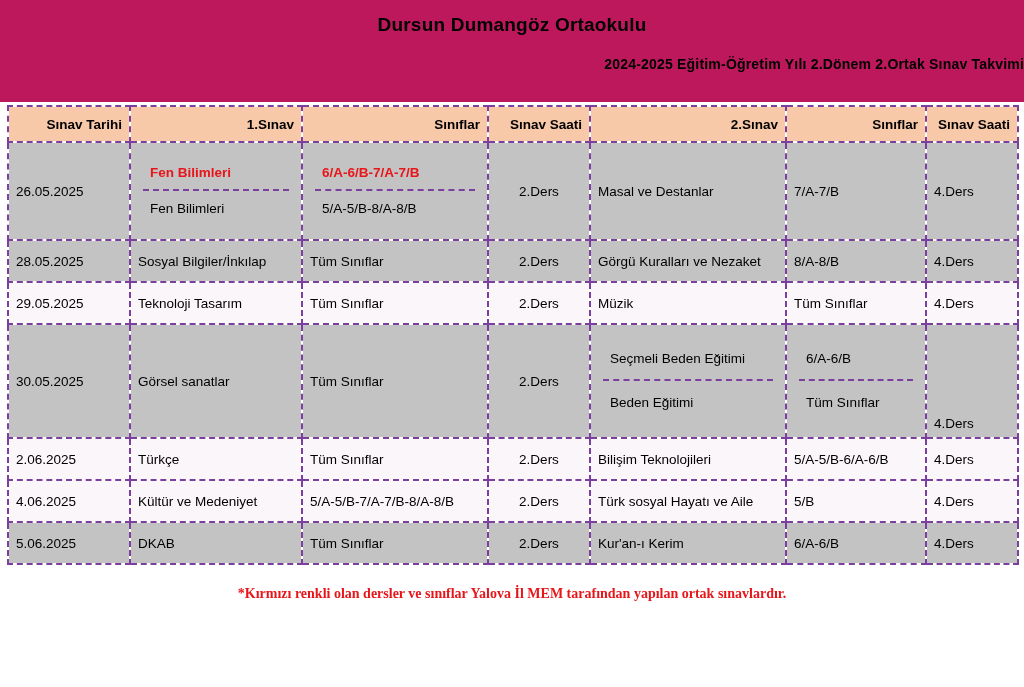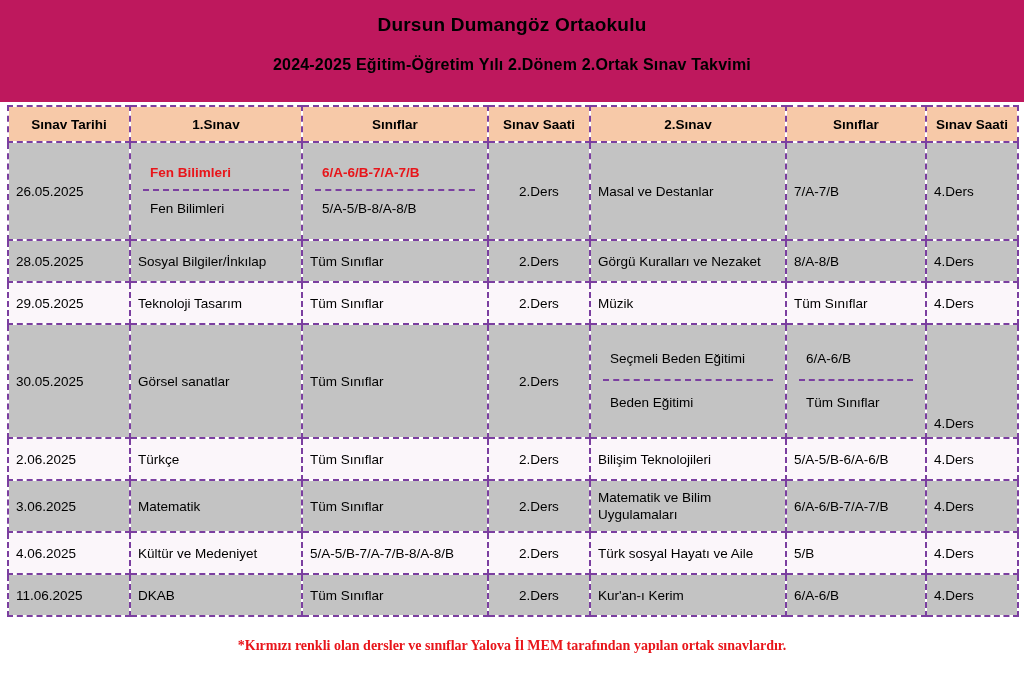--- a/index.html
+++ b/index.html
@@ -31,23 +31,24 @@
   }
   .banner-line1 {
     color: #000000;
     font-size: 19px;
     font-weight: bold;
     letter-spacing: 0.2px;
     margin-bottom: 20px;
   }
   .banner-line2 {
     color: #000000;
-    font-size: 16px;
+    font-size: 14px;
     font-weight: bold;
     letter-spacing: 0.2px;
+    text-align: right;
   }
   
   table.schedule {
     border-collapse: collapse;
     width: 1010px;
     margin: 3px 7px 0 7px;
     table-layout: fixed;
   }
   table.schedule td, table.schedule th {
     border: 2px dashed #7b3fa0;
@@ -55,21 +56,21 @@
     font-size: 13.5px;
     color: #000000;
     vertical-align: middle;
     box-sizing: border-box;
     overflow: hidden;
   }
   thead th {
     background: #f7c9a8;
     font-weight: bold;
     font-size: 13px;
-    text-align: center;
+    text-align: right;
     height: 36px;
     border-top: 2px dashed #7b3fa0;
   }
   .col-date   { width: 122px; }
   .col-ex1    { width: 172px; }
   .col-cls1   { width: 186px; }
   .col-hour1  { width: 102px; }
   .col-ex2    { width: 196px; }
   .col-cls2   { width: 140px; }
   .col-hour2  { width: 92px; }
@@ -192,42 +193,33 @@
       <tr class="row-light">
         <td class="cell-date">2.06.2025</td>
         <td>Türkçe</td>
         <td>Tüm Sınıflar</td>
         <td class="cell-center">2.Ders</td>
         <td>Bilişim Teknolojileri</td>
         <td>5/A-5/B-6/A-6/B</td>
         <td>4.Ders</td>
       </tr>
 
-      <tr class="row-gray">
-        <td class="cell-date" style="height:52px">3.06.2025</td>
-        <td>Matematik</td>
-        <td>Tüm Sınıflar</td>
-        <td class="cell-center">2.Ders</td>
-        <td class="two-line">Matematik ve Bilim Uygulamaları</td>
-        <td>6/A-6/B-7/A-7/B</td>
-        <td>4.Ders</td>
-      </tr>
 
       <tr class="row-light">
         <td class="cell-date">4.06.2025</td>
         <td>Kültür ve Medeniyet</td>
         <td>5/A-5/B-7/A-7/B-8/A-8/B</td>
         <td class="cell-center">2.Ders</td>
         <td>Türk sosyal Hayatı ve Aile</td>
         <td>5/B</td>
         <td>4.Ders</td>
       </tr>
 
       <tr class="row-gray">
-        <td class="cell-date">11.06.2025</td>
+        <td class="cell-date">5.06.2025</td>
         <td>DKAB</td>
         <td>Tüm Sınıflar</td>
         <td class="cell-center">2.Ders</td>
         <td>Kur'an-ı Kerim</td>
         <td>6/A-6/B</td>
         <td>4.Ders</td>
       </tr>
 
     </tbody>
   </table>

